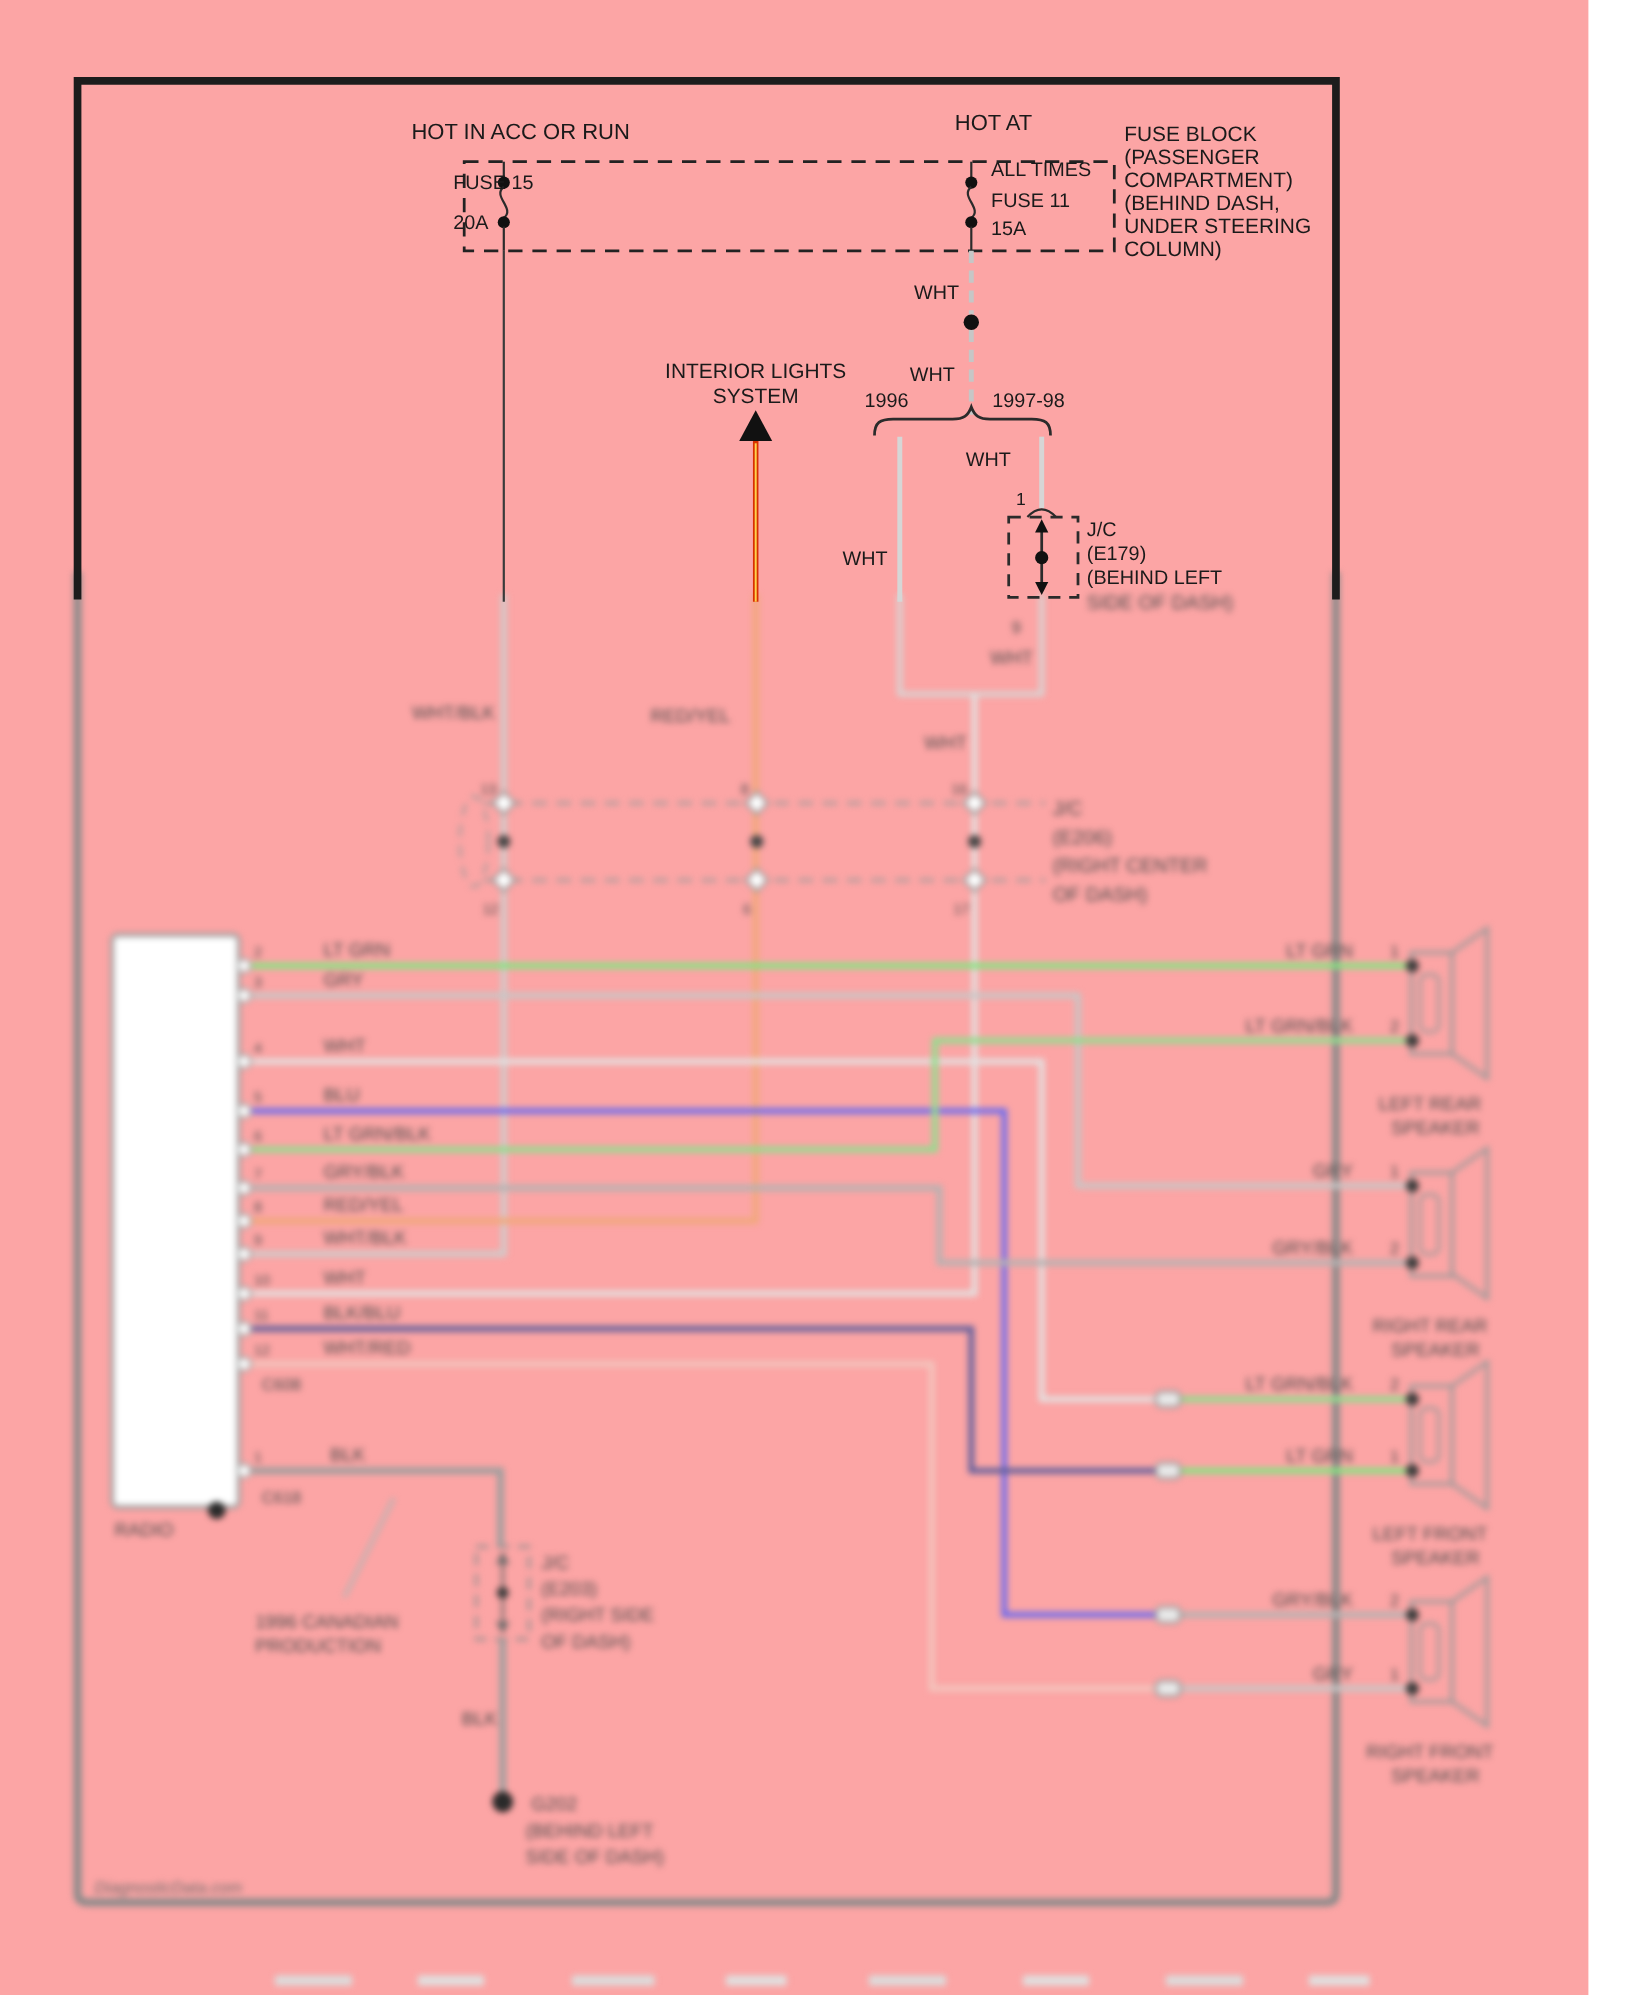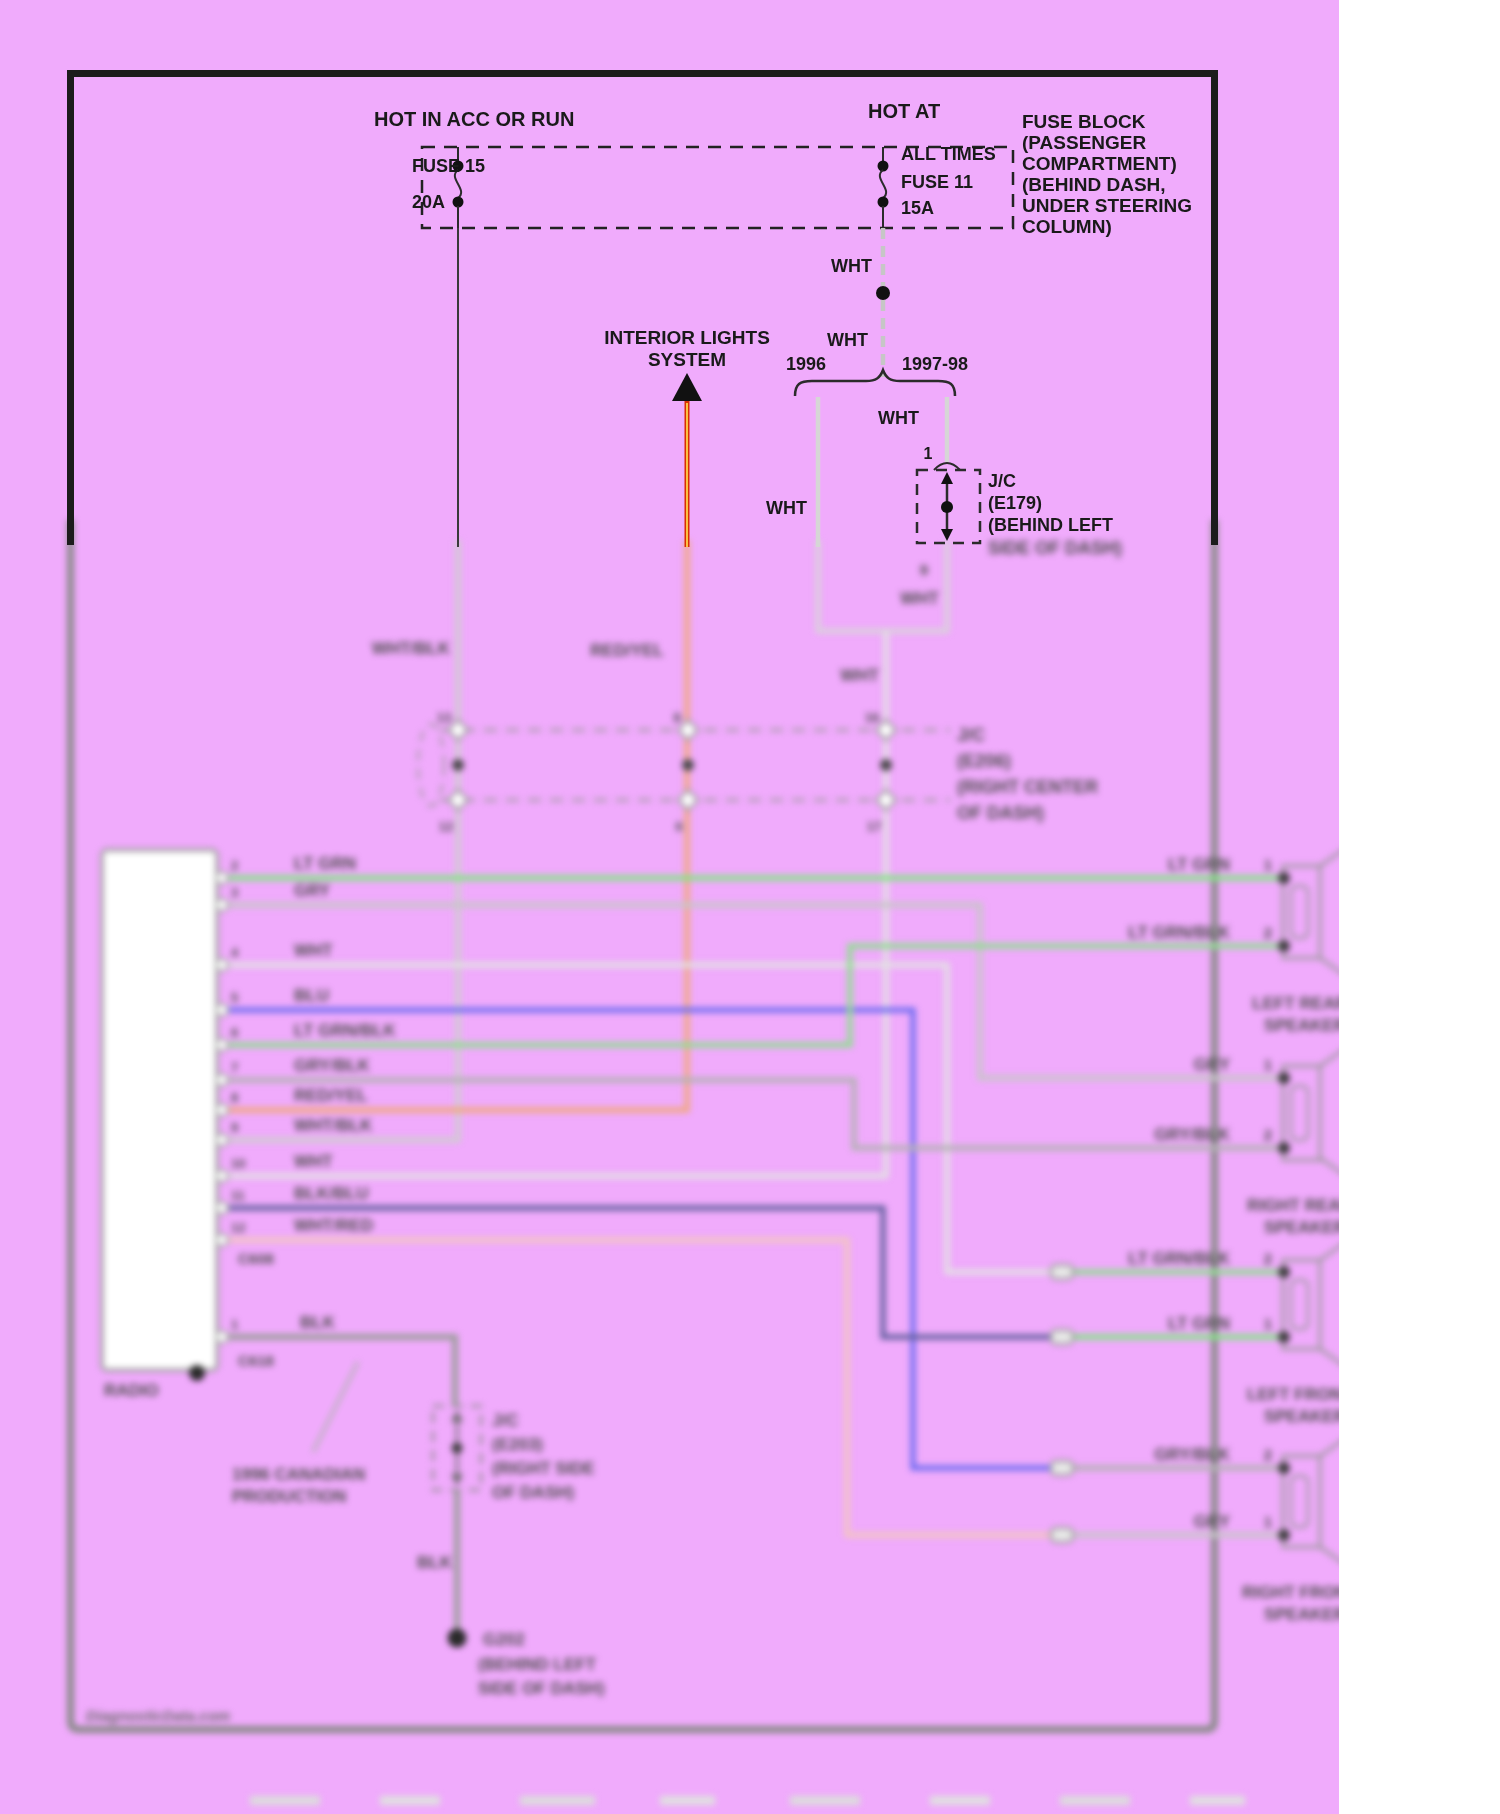--- a/index.html
+++ b/index.html
@@ -1,16 +1,16 @@
 <!DOCTYPE html>
 <html style="--c-border: #1c1c1c; --c-border-blur: #8a8a8a; --c-ltgrn: #7ee87e; --c-ltgrnblk: #8ce08c; --c-gry: #c6c6c6; --c-gryblk: #b2b2b2; --c-wht: #e2e2e2; --c-whtblk: #cdcdcd; --c-blu: #6a6af0; --c-blkblu: #5e5e9c; --c-redyel: #d83000; --c-yel: #ffd24a; --c-redyelblur: #f0a878; --c-whtred: #f2c6be; --c-blk: #9e9e9e; --c-whtdim: #d6d6d6;"><head>
 <meta charset="utf-8">
 <style>
   html,body{margin:0;padding:0;background:#ffffff;}
-  .stage{position:relative;width:1339px;height:1814px;background:#f0abfc;overflow:hidden;font-weight:bold;}
+  .stage{position:relative;width:1444px;height:1814px;background:#fca5a5;overflow:hidden;}
   svg{position:absolute;left:0;top:0;}
   .blur{filter:blur(3px);}
   text{font-family:"Liberation Sans",sans-serif;fill:#1a1a1a;}
   .bt{fill:#4e4e4e;}
   .gt{fill:#6e6e6e;}
   .s13{font-size:13px;} .s15{font-size:15px;} .s16{font-size:16px;}
   .s17{font-size:17px;} .s18{font-size:18px;} .s19{font-size:19px;} .s20{font-size:20px;}
   .mid{text-anchor:middle;} .end{text-anchor:end;}
   .it{font-style:italic;}
   .w{fill:none;stroke-linecap:butt;stroke-linejoin:miter;}

